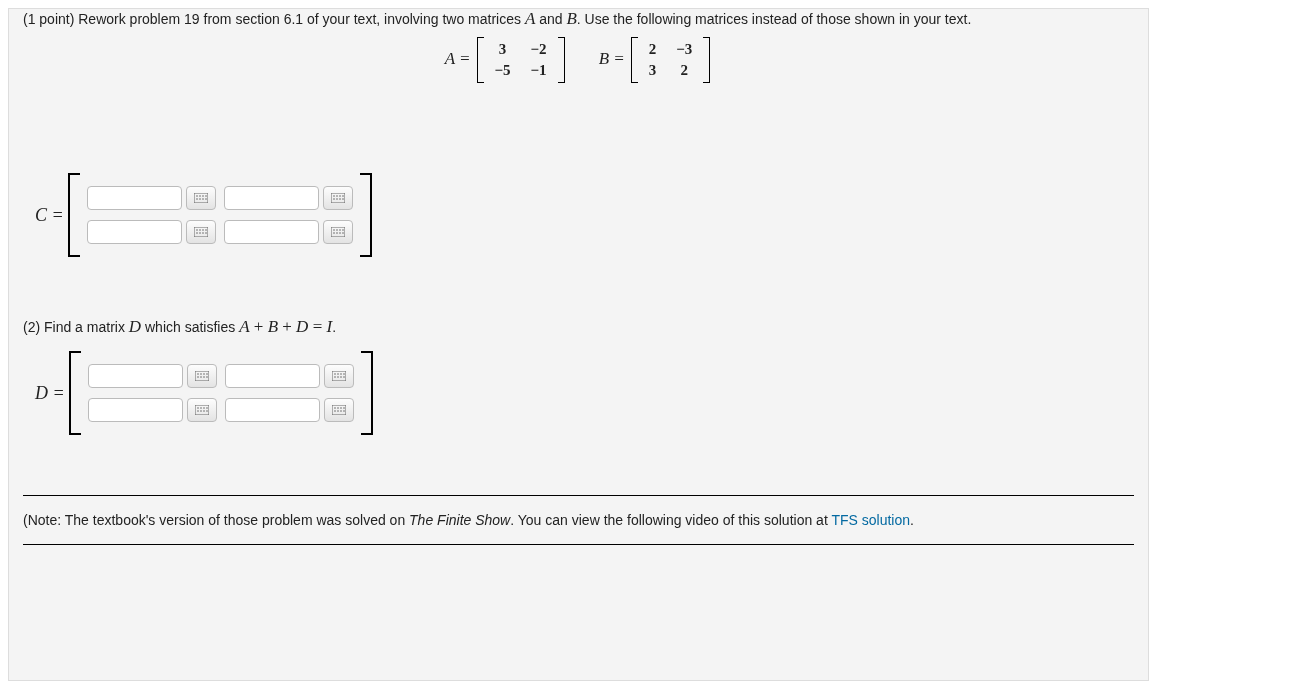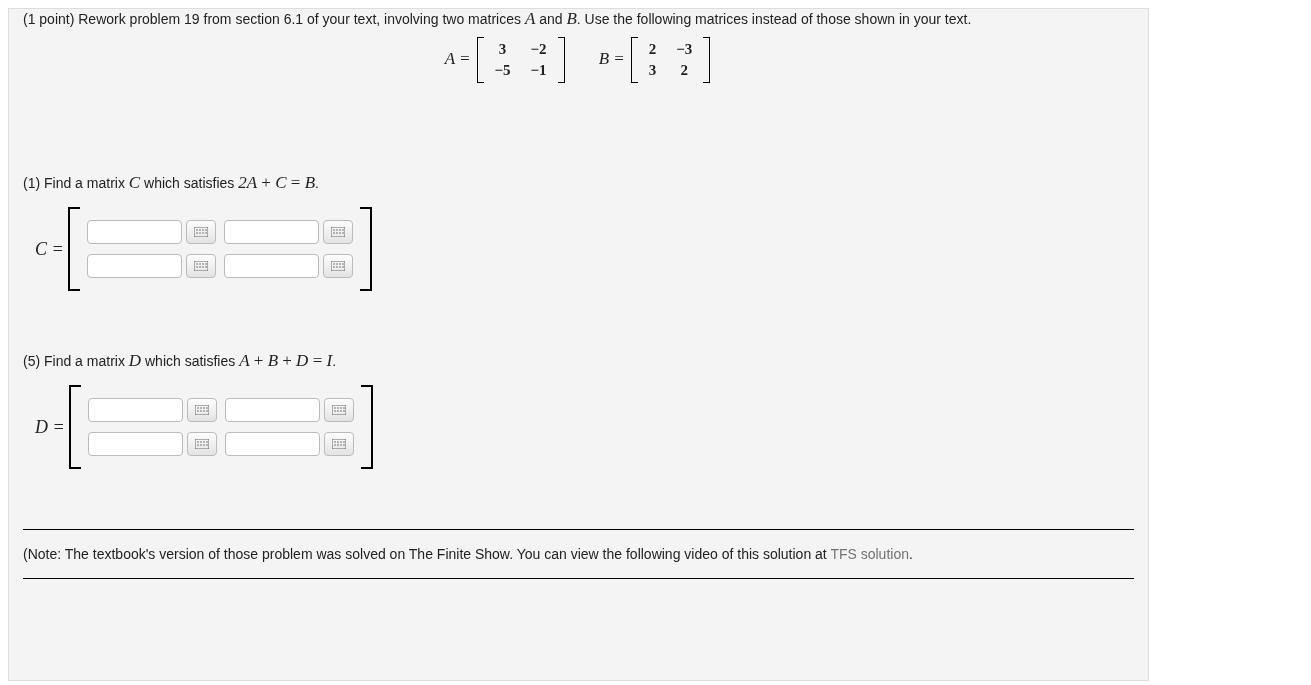--- a/index.html
+++ b/index.html
@@ -119,23 +119,24 @@
   .kb-btn svg { display: block; }
   hr.sep {
     border: none;
     border-top: 1.5px solid #000;
     margin: 16px 0;
   }
   .note-line {
     margin: 14px 0 8px 0;
   }
   .note-line .italic {
+    font-style: italic;
   }
   .link {
-    color: #737373;
+    color: #0369a1;
     cursor: pointer;
   }
   .eq-label {
     font-family: 'Times New Roman', serif;
     font-style: italic;
     font-size: 18px;
     margin-right: 4px;
   }
 </style>
 </head>
@@ -177,23 +178,20 @@
           <tr>
                 <td>3</td>
                 <td>2</td>
               </tr>
         </tbody>
           </table>
       </span>
     </span>
   </div>
 
-  <div class="part-prompt">
-    <span>(1) Find a matrix </span><span class="mvar">C</span><span> which satisfies </span><span class="mvar" style="font-style:normal"><span style="font-style:italic">2A</span> + <span style="font-style:italic">C</span> = <span style="font-style:italic">B</span></span><span>.</span>
-  </div>
 
   <div class="answer-row">
     <span class="eq-label">C =</span>
     <span class="big-matrix">
       <table>
         <tbody>
             <tr>
           <td><span class="cell-group">
             <input class="ans-input" style="">
             <span class="kb-btn">
@@ -260,21 +258,21 @@
                     </svg>
                   </span>
           </span></td>
         </tr>
       </tbody>
         </table>
     </span>
   </div>
 
   <div class="part-prompt">
-    <span>(5) Find a matrix </span><span class="mvar">D</span><span> which satisfies </span><span class="mvar" style="font-style:normal"><span style="font-style:italic">A</span> + <span style="font-style:italic">B</span> + <span style="font-style:italic">D</span> = <span style="font-style:italic">I</span></span><span>.</span>
+    <span>(2) Find a matrix </span><span class="mvar">D</span><span> which satisfies </span><span class="mvar" style="font-style:normal"><span style="font-style:italic">A</span> + <span style="font-style:italic">B</span> + <span style="font-style:italic">D</span> = <span style="font-style:italic">I</span></span><span>.</span>
   </div>
 
   <div class="answer-row">
     <span class="eq-label">D =</span>
     <span class="big-matrix">
       <table>
         <tbody>
             <tr>
           <td><span class="cell-group">
             <input class="ans-input" style="">

